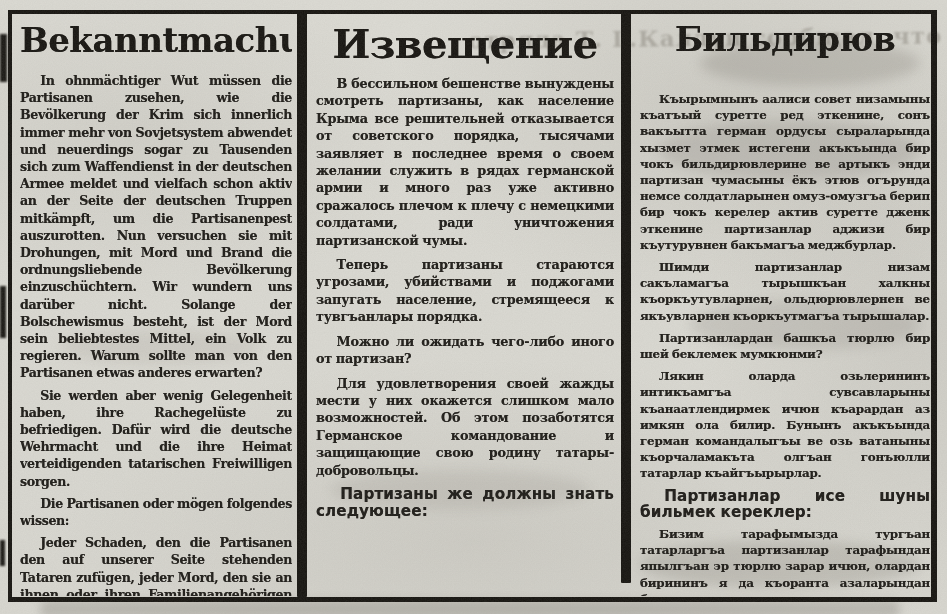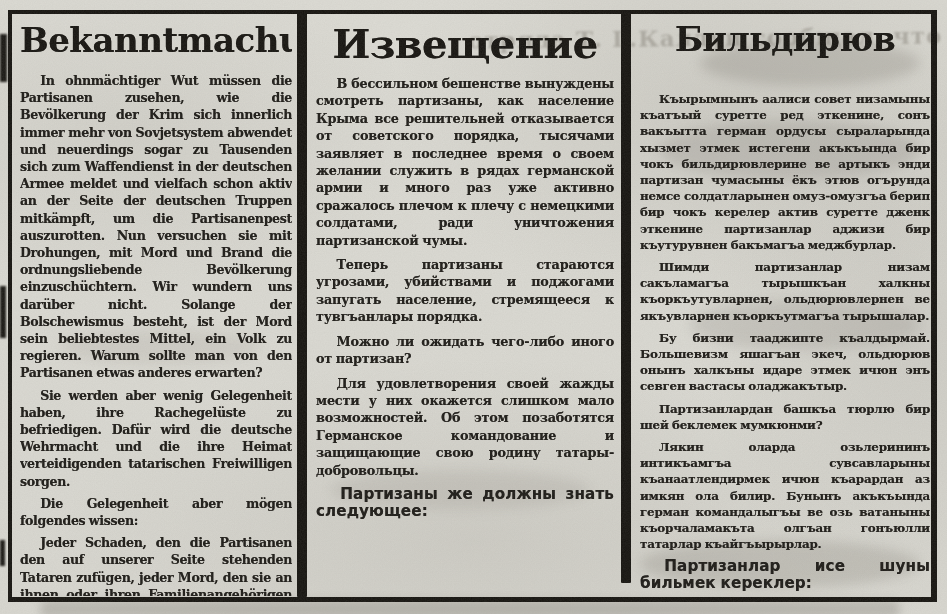--- a/index.html
+++ b/index.html
@@ -106,21 +106,21 @@
 <div class="edge-mark em3"></div>
 
 <div class="vsep vsep1"></div>
 <div class="vsep vsep2"></div>
 
 <div class="col col-de">
   <h1>Bekanntmachung</h1>
   <div class="paras">
       <p>In ohnmächtiger Wut müssen die Partisanen zusehen, wie die Bevölkerung der Krim sich innerlich immer mehr von Sovjetsystem abwendet und neuerdings sogar zu Tausenden sich zum Waffendienst in der deutschen Armee meldet und vielfach schon aktiv an der Seite der deutschen Truppen mitkämpft, um die Partisanenpest auszurotten. Nun versuchen sie mit Drohungen, mit Mord und Brand die ordnungsliebende Bevölkerung einzuschüchtern. Wir wundern uns darüber nicht. Solange der Bolschewismus besteht, ist der Mord sein beliebtestes Mittel, ein Volk zu regieren. Warum sollte man von den Partisanen etwas anderes erwarten?</p>
       <p>Sie werden aber wenig Gelegenheit haben, ihre Rachegelüste zu befriedigen. Dafür wird die deutsche Wehrmacht und die ihre Heimat verteidigenden tatarischen Freiwilligen sorgen.</p>
-      <p>Die Gelegenheit aber mögen folgendes wissen:</p>
+      <p>Die Partisanen oder mögen folgendes wissen:</p>
       <p>Jeder Schaden, den die Partisanen den auf unserer Seite stehenden Tataren zufügen, jeder Mord, den sie an ihnen oder ihren Familienangehörigen begehen, wird doppelt und dreifach an den uns bekannten Angehörigen der Partisanen vergolten werden.</p>
     </div>
 
 </div>
 
 <div class="col col-ru">
   <h1>Извещение</h1>
   <div class="paras">
       <p>В бессильном бешенстве вынуждены смотреть партизаны, как население Крыма все решительней отказывается от советского порядка, тысячами заявляет в последнее время о своем желании служить в рядах германской армии и много раз уже активно сражалось плечом к плечу с немецкими солдатами, ради уничтожения партизанской чумы.</p>
       <p>Теперь партизаны стараются угрозами, убийствами и поджогами запугать население, стремящееся к тувгъанлары порядка.</p>
@@ -129,21 +129,20 @@
       <p class="emph">Партизаны же должны знать следующее:</p>
     </div>
 
 </div>
 
 <div class="col col-crh">
   <h1>Бильдирюв</h1>
   <div class="paras">
       <p>Къырымнынъ аалиси совет низамыны къатъый суретте ред эткенине, сонъ вакъытта герман ордусы сыраларында хызмет этмек истегени акъкъында бир чокъ бильдирювлерине ве артыкъ энди партизан чумасыны ёкъ этюв огърунда немсе солдатларынен омуз-омузгъа берип бир чокъ керелер актив суретте дженк эткенине партизанлар аджизи бир къутурувнен бакъмагъа меджбурлар.</p>
       <p>Шимди партизанлар низам сакъламагъа тырышкъан халкны къоркъутувларнен, ольдюрювлернен ве якъувларнен къоркъутмагъа тырышалар.</p>
-      <p>Бу бизни тааджипте къалдырмай. Большевизм яшагъан экеч, ольдюрюв онынъ халкъны идаре этмек ичюн энъ севген вастасы оладжакътыр.</p>
       <p>Партизанлардан башкъа тюрлю бир шей беклемек мумкюнми?</p>
       <p>Лякин оларда озьлерининъ интикъамгъа сувсавларыны къанаатлендирмек ичюн къарардан аз имкян ола билир. Бунынъ акъкъында герман командалыгъы ве озь ватаныны къорчаламакъта олгъан гонъюлли татарлар къайгъырырлар.</p>
       <p class="emph">Партизанлар исе шуны бильмек кереклер:</p>
       <p>Бизим тарафымызда тургъан татарларгъа партизанлар тарафындан япылгъан эр тюрлю зарар ичюн, олардан бирининъ я да къоранта азаларындан бирининъ ольдюрильмеси ичюн партизанларнынъ бизге пек яхшы белли олгъан къоранталары ве тувгъанлары—эки къат ве учь къат—джеваб берирлер.</p>
     </div>
 
 </div>
 
 <svg class="grain" width="947" height="614" xmlns="http://www.w3.org/2000/svg">
   <filter id="noiseF">

